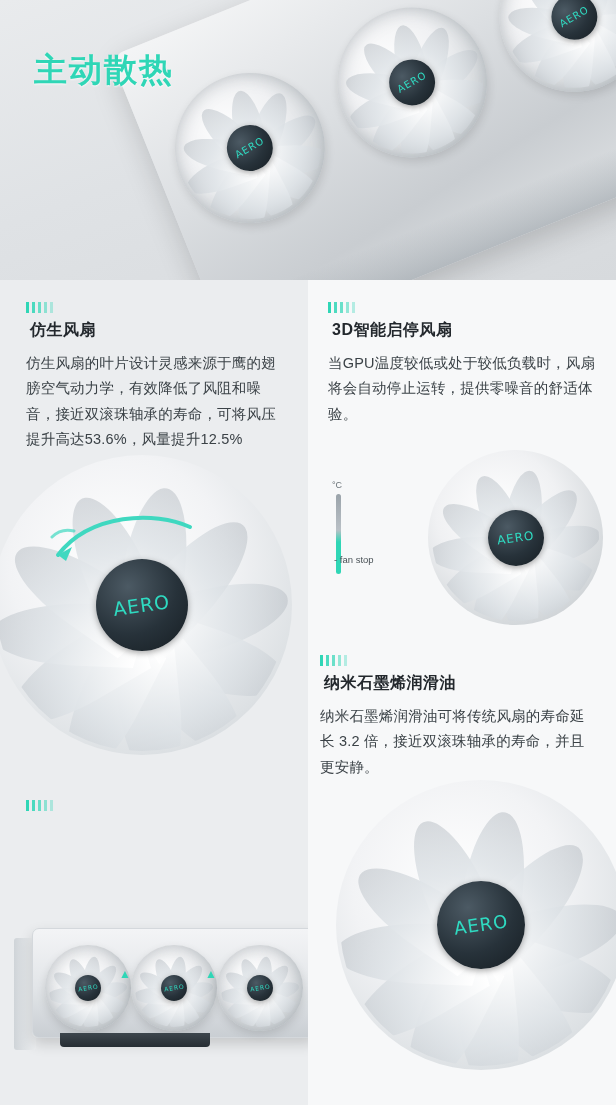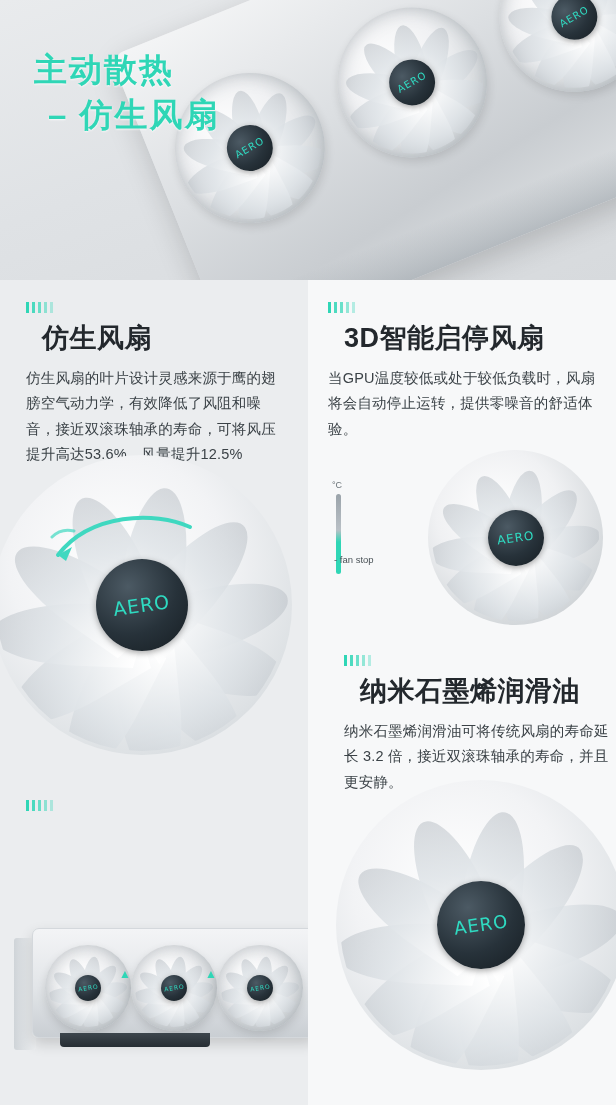--- a/index.html
+++ b/index.html
@@ -148,22 +148,22 @@
     width: 3px;
     height: 11px;
     background: #2fd6b6;
   }
   .tick.t2 { opacity: .85; }
   .tick.t3 { opacity: .7; }
   .tick.t4 { opacity: .5; }
   .tick.t5 { opacity: .33; }
 
   h2.sec-title {
-    margin: 0 0 10px 16px;
-    font-size: 27px;
+    margin: 0 0 10px 4px;
+    font-size: 16px;
     font-weight: bold;
     color: #23282d;
     letter-spacing: .5px;
   }
   p.sec-body {
     margin: 0;
     font-size: 14.5px;
     line-height: 1.75;
     color: #3b4247;
     letter-spacing: .2px;
@@ -346,21 +346,20 @@
             <div class="blade" style="transform: rotate(327.273deg) skewY(-14deg);"></div>
           </div>
         <div class="hub" style="width:46px;height:46px;">
           <span class="hub-logo">AERO</span>
         </div>
       </div>
     </div>
 
     <div class="hero-title">
       <div class="l1">主动散热</div>
-      <div class="l2">– 仿生风扇</div>
     </div>
   </div>
 
   <div class="content">
 
     <div class="col-left">
 
       <div class="sec" style="left:26px; top:22px; width:262px;">
         <div class="tick-row">
           <span class="tick"></span>
@@ -508,21 +507,21 @@
               <div class="blade" style="transform: rotate(261.818deg) skewY(-14deg);"></div>
               <div class="blade" style="transform: rotate(294.545deg) skewY(-14deg);"></div>
               <div class="blade" style="transform: rotate(327.273deg) skewY(-14deg);"></div>
             </div>
           <div class="hub" style="width:56px;height:56px;">
             <span class="hub-logo" style="font-size:12px;">AERO</span>
           </div>
         </div>
       </div>
 
-      <div class="sec" style="left:36px; top:375px; width:268px;">
+      <div class="sec" style="left:12px; top:375px; width:268px;">
         <div class="tick-row">
           <span class="tick"></span>
           <span class="tick t2"></span>
           <span class="tick t3"></span>
           <span class="tick t4"></span>
           <span class="tick t5"></span>
         </div>
         <h2 class="sec-title">纳米石墨烯润滑油</h2>
         <p class="sec-body">纳米石墨烯润滑油可将传统风扇的寿命延长 3.2 倍，接近双滚珠轴承的寿命，并且更安静。</p>
       </div>

